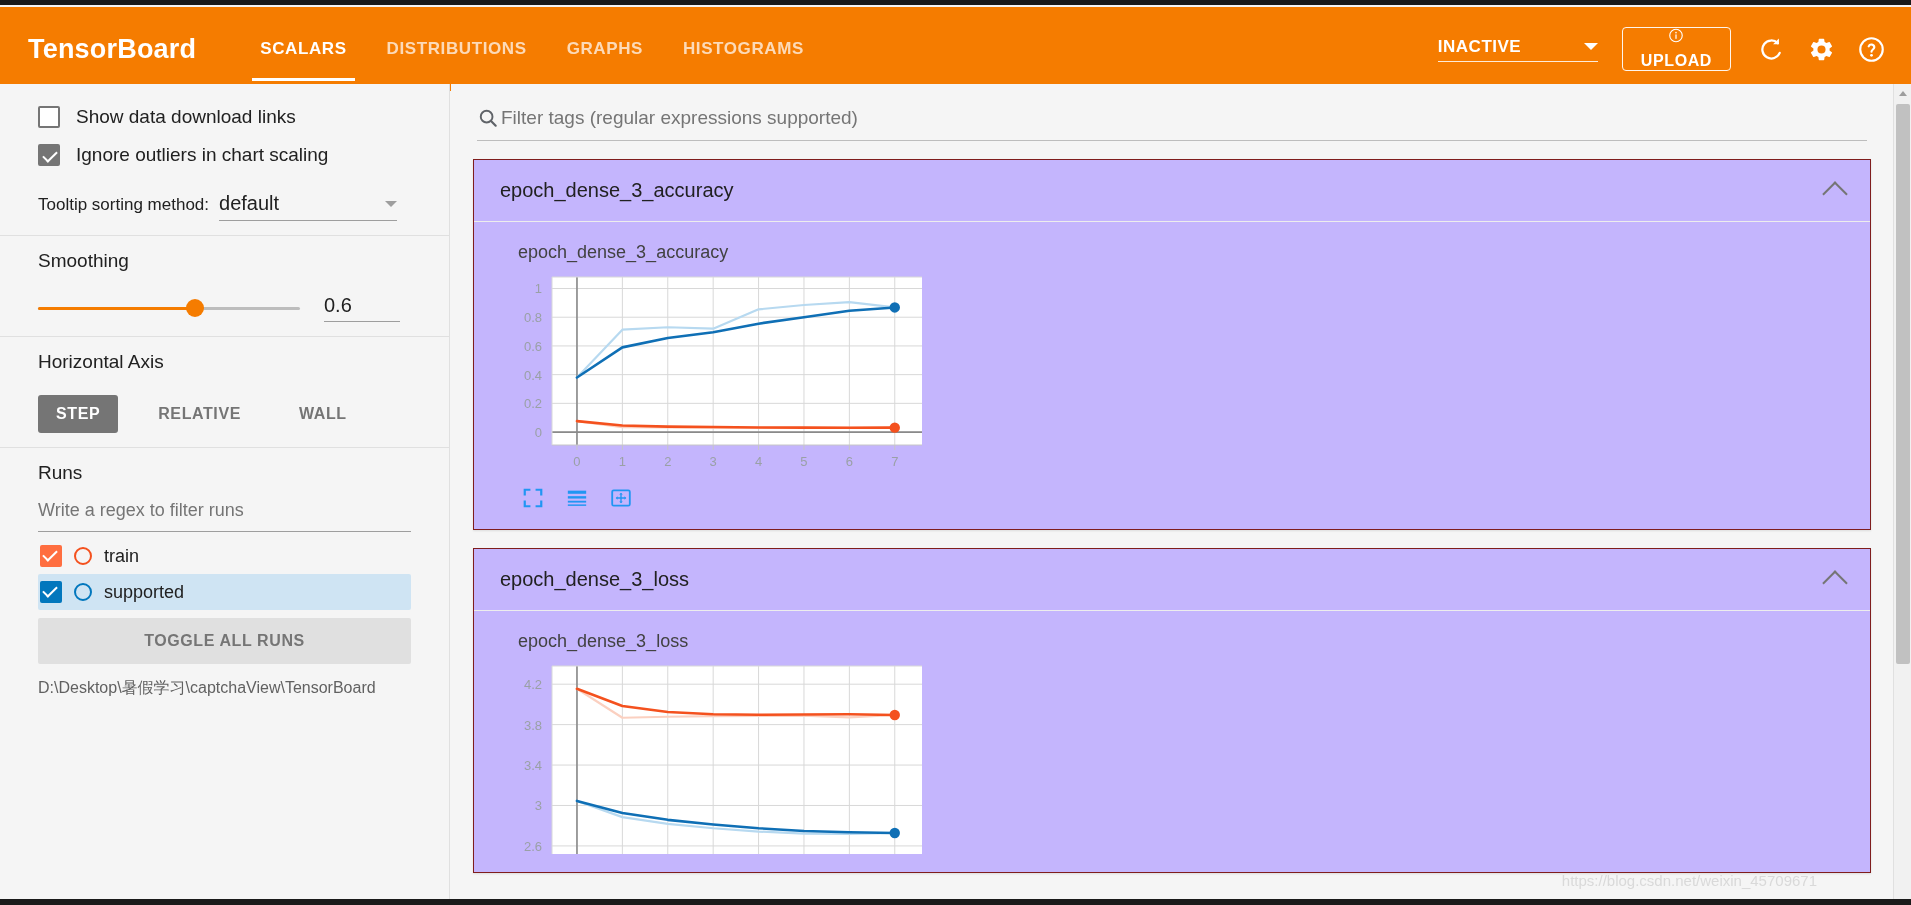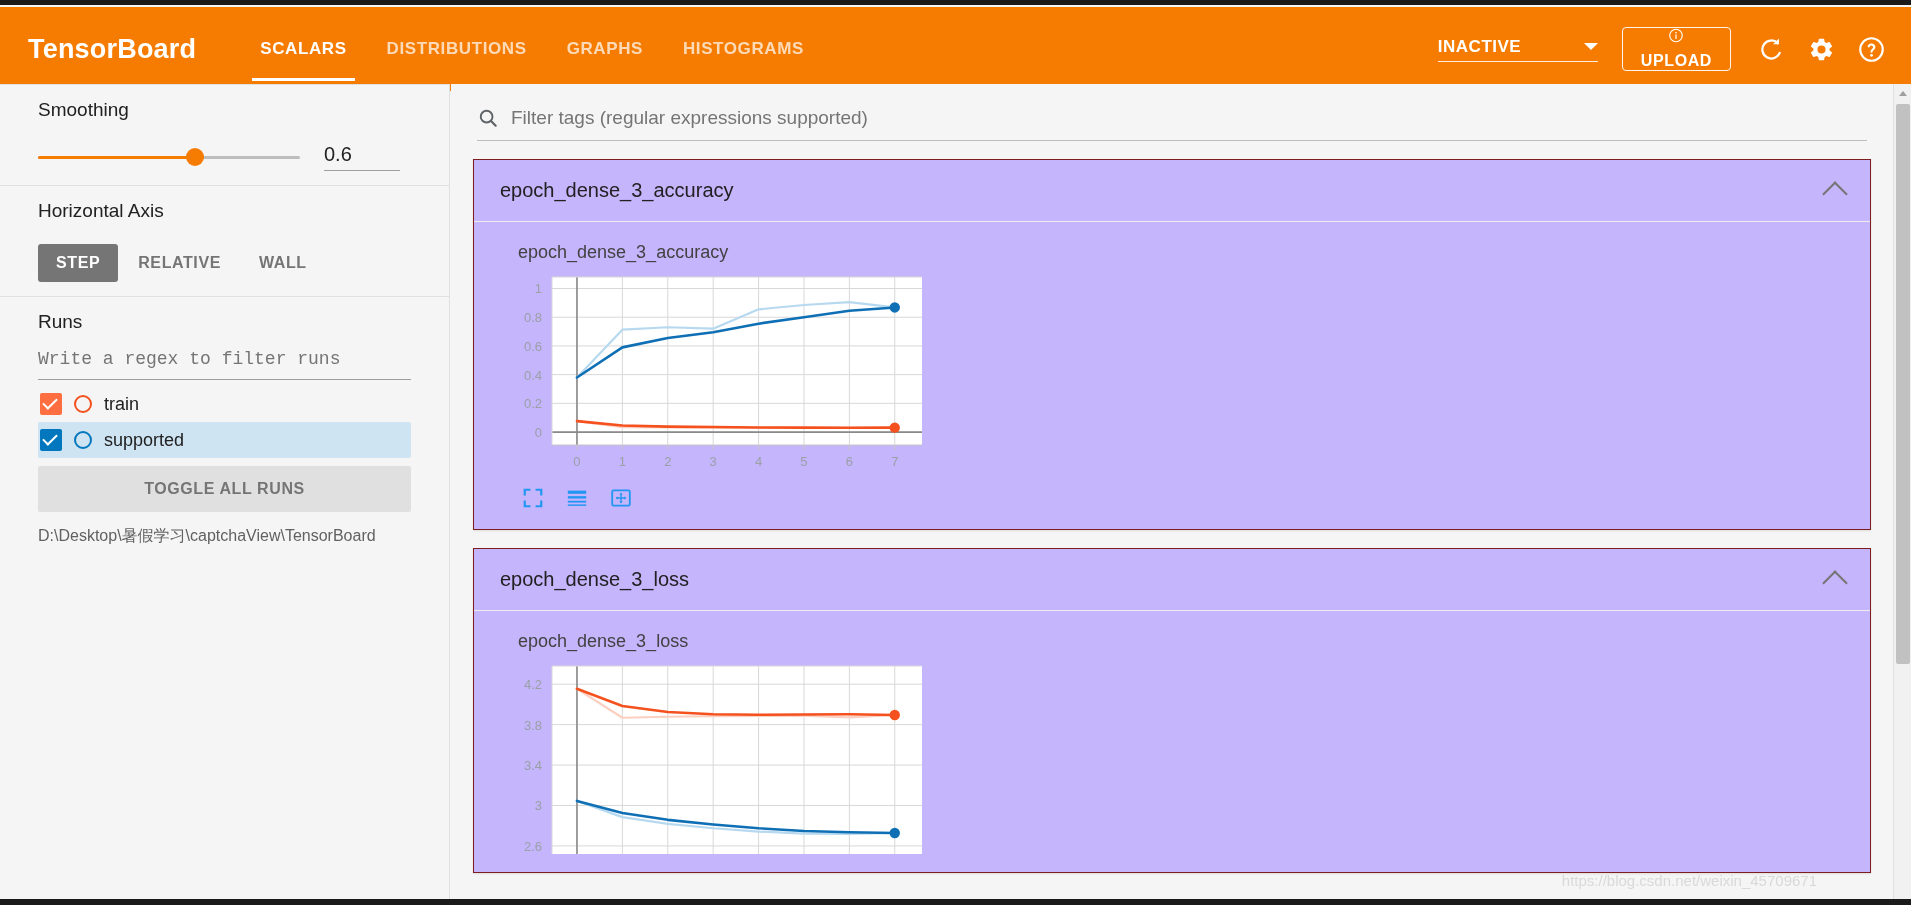--- a/index.html
+++ b/index.html
@@ -177,36 +177,36 @@
     transform: translateX(-50%);
   }
   .slider-value {
     width: 76px;
     font-size: 20px; color: #212121;
     border-bottom: 1px solid #9e9e9e;
     padding-bottom: 4px;
     text-align: left;
   }
 
-  .seg-group { display: flex; align-items: center; gap: 2px; }
+  .seg-group { display: flex; align-items: center; gap: 22px; }
   .seg {
     padding: 10px 18px;
     border-radius: 3px;
     font-size: 16px; font-weight: bold; letter-spacing: .6px;
     color: #757575;
     cursor: pointer;
     white-space: nowrap;
   }
   .seg.active { background: #757575; color: #fff; }
 
   .regex-input {
     width: 100%;
     border: none; border-bottom: 1px solid #9e9e9e;
     background: transparent;
-    font-family: Liberation Mono, monospace;
+    font-family: Liberation Sans, sans-serif;
     font-size: 18px; color: #212121;
     padding: 6px 0 10px 0;
     outline: none;
     margin-bottom: 6px;
   }
   .regex-input::placeholder { color: #757575; }
 
   .run-row {
     display: flex; align-items: center;
     gap: 12px; height: 36px; padding-left: 2px;
@@ -250,21 +250,21 @@
   }
 
   
   .main {
     position: absolute; top: 84px; left: 451px;
     width: 1442px; height: 821px;
     background: #f5f5f5;
     overflow: hidden;
   }
   .searchbar {
-    display: flex; align-items: center; gap: 10px;
+    display: flex; align-items: center; gap: 0;
     margin: 22px 26px 0 26px;
     border-bottom: 1px solid #bdbdbd;
     padding-bottom: 10px;
   }
   .searchbar svg { flex: 0 0 auto; }
   .search-input {
     flex: 1 1 auto;
     border: none; outline: none; background: transparent;
     font-family: "Liberation Sans", sans-serif;
     font-size: 19px; color: #212121;
@@ -385,20 +385,38 @@
       <svg width="27" height="27" viewBox="0 0 24 24">
         <circle cx="12" cy="12" r="10" fill="none" stroke="#fff" stroke-width="1.9"></circle>
         <path d="M9.5 9.2a2.6 2.6 0 0 1 5 .9c0 1.8-2.5 2-2.5 3.8" fill="none" stroke="#fff" stroke-width="1.9" stroke-linecap="round"></path>
         <circle cx="12" cy="17.2" r="1.25" fill="#fff"></circle>
       </svg>
     </div>
   </div>
 
   <div class="sidebar">
 
+    <div class="sb-section">
+      <div class="chk-row">
+        <span class="chk"></span>
+        <span class="chk-label">Show data download links</span>
+      </div>
+      <div class="chk-row">
+        <span class="chk checked"></span>
+        <span class="chk-label">Ignore outliers in chart scaling</span>
+      </div>
+
+      <div class="tooltip-row">
+        <span class="tooltip-label">Tooltip sorting method:</span>
+        <span class="select-inline">
+          <span class="val">default</span>
+          <span class="caret-gray"></span>
+        </span>
+      </div>
+    </div>
 
     <div class="sb-divider"></div>
 
     <div class="sb-section">
       <div class="sb-title">Smoothing</div>
       <div class="slider-row">
         <span class="slider">
           <span class="slider-track"></span>
           <span class="slider-fill"></span>
           <span class="slider-thumb"></span>

